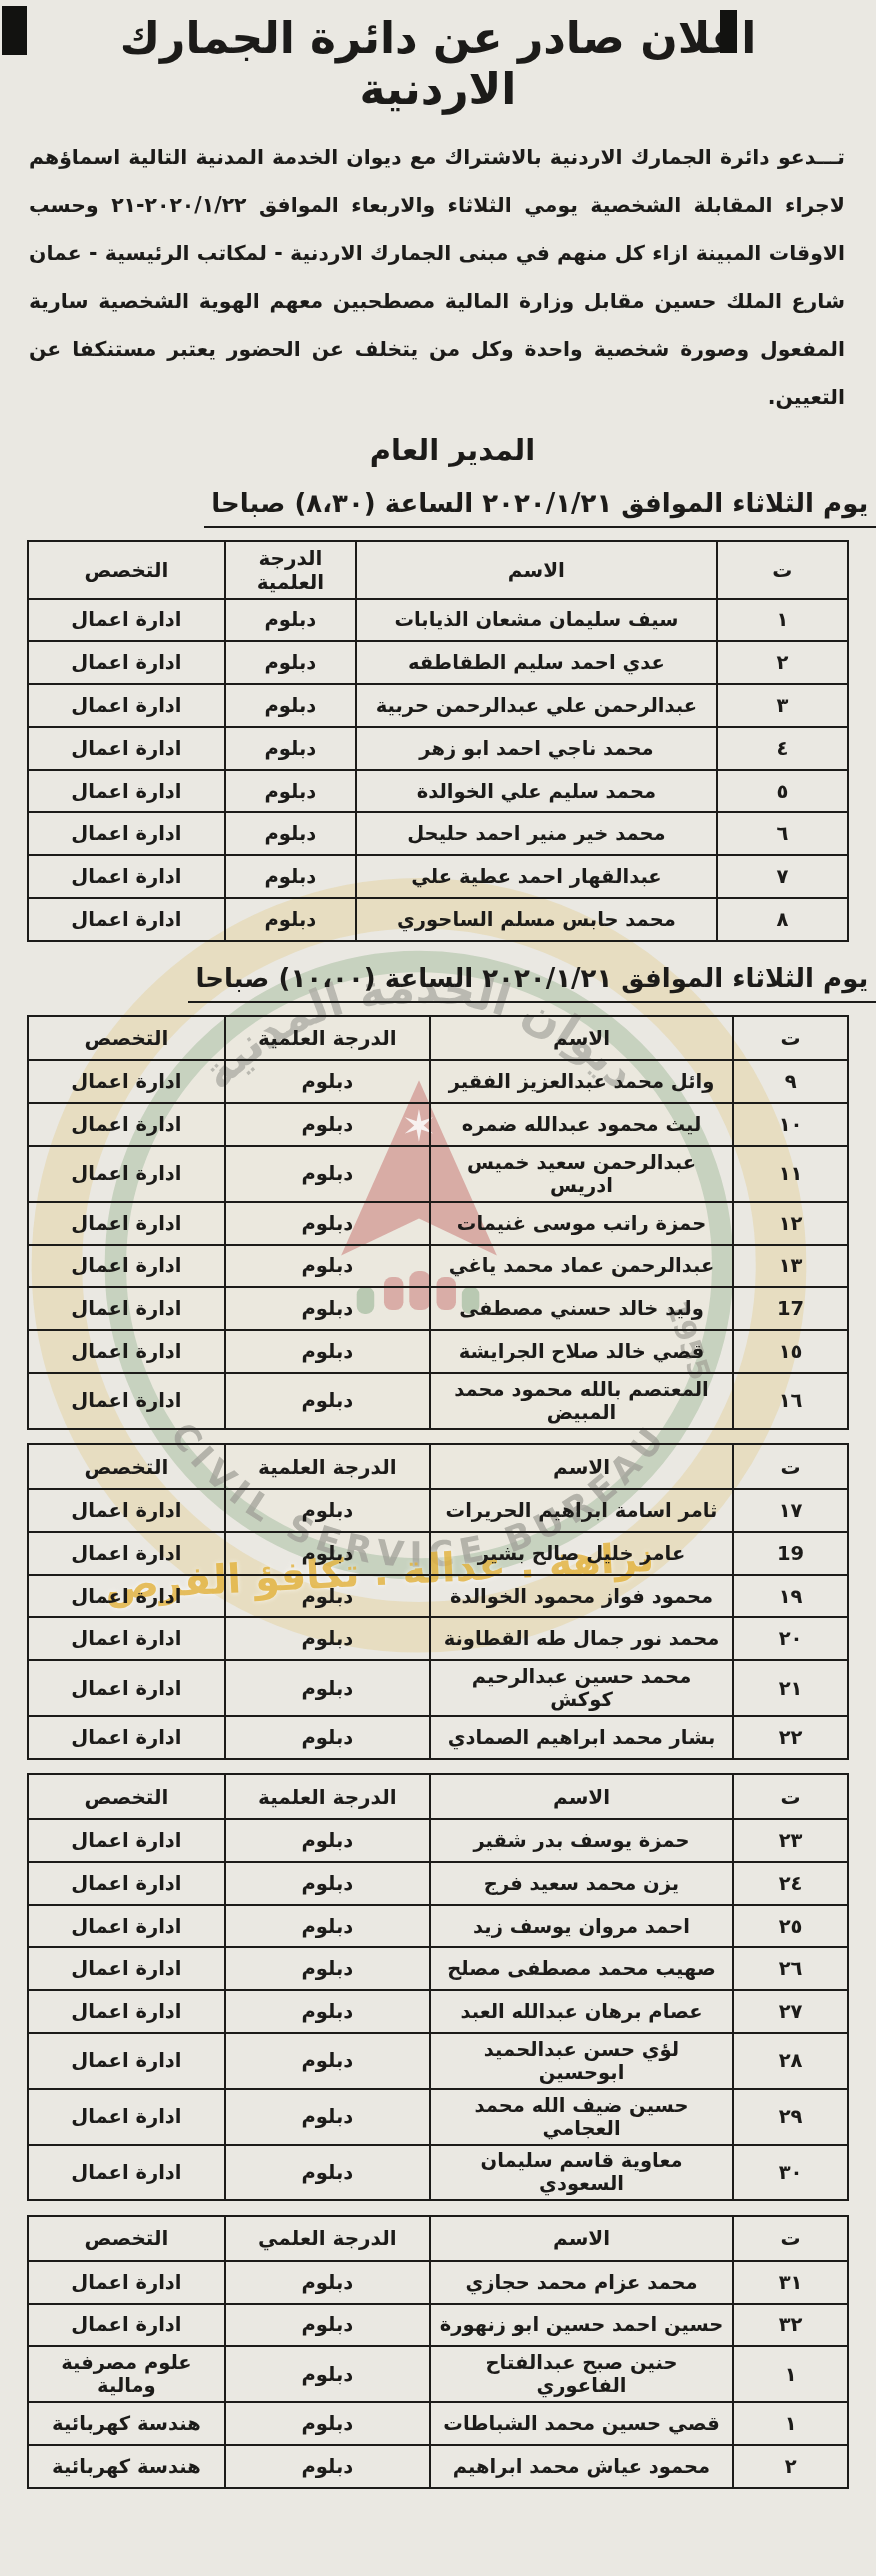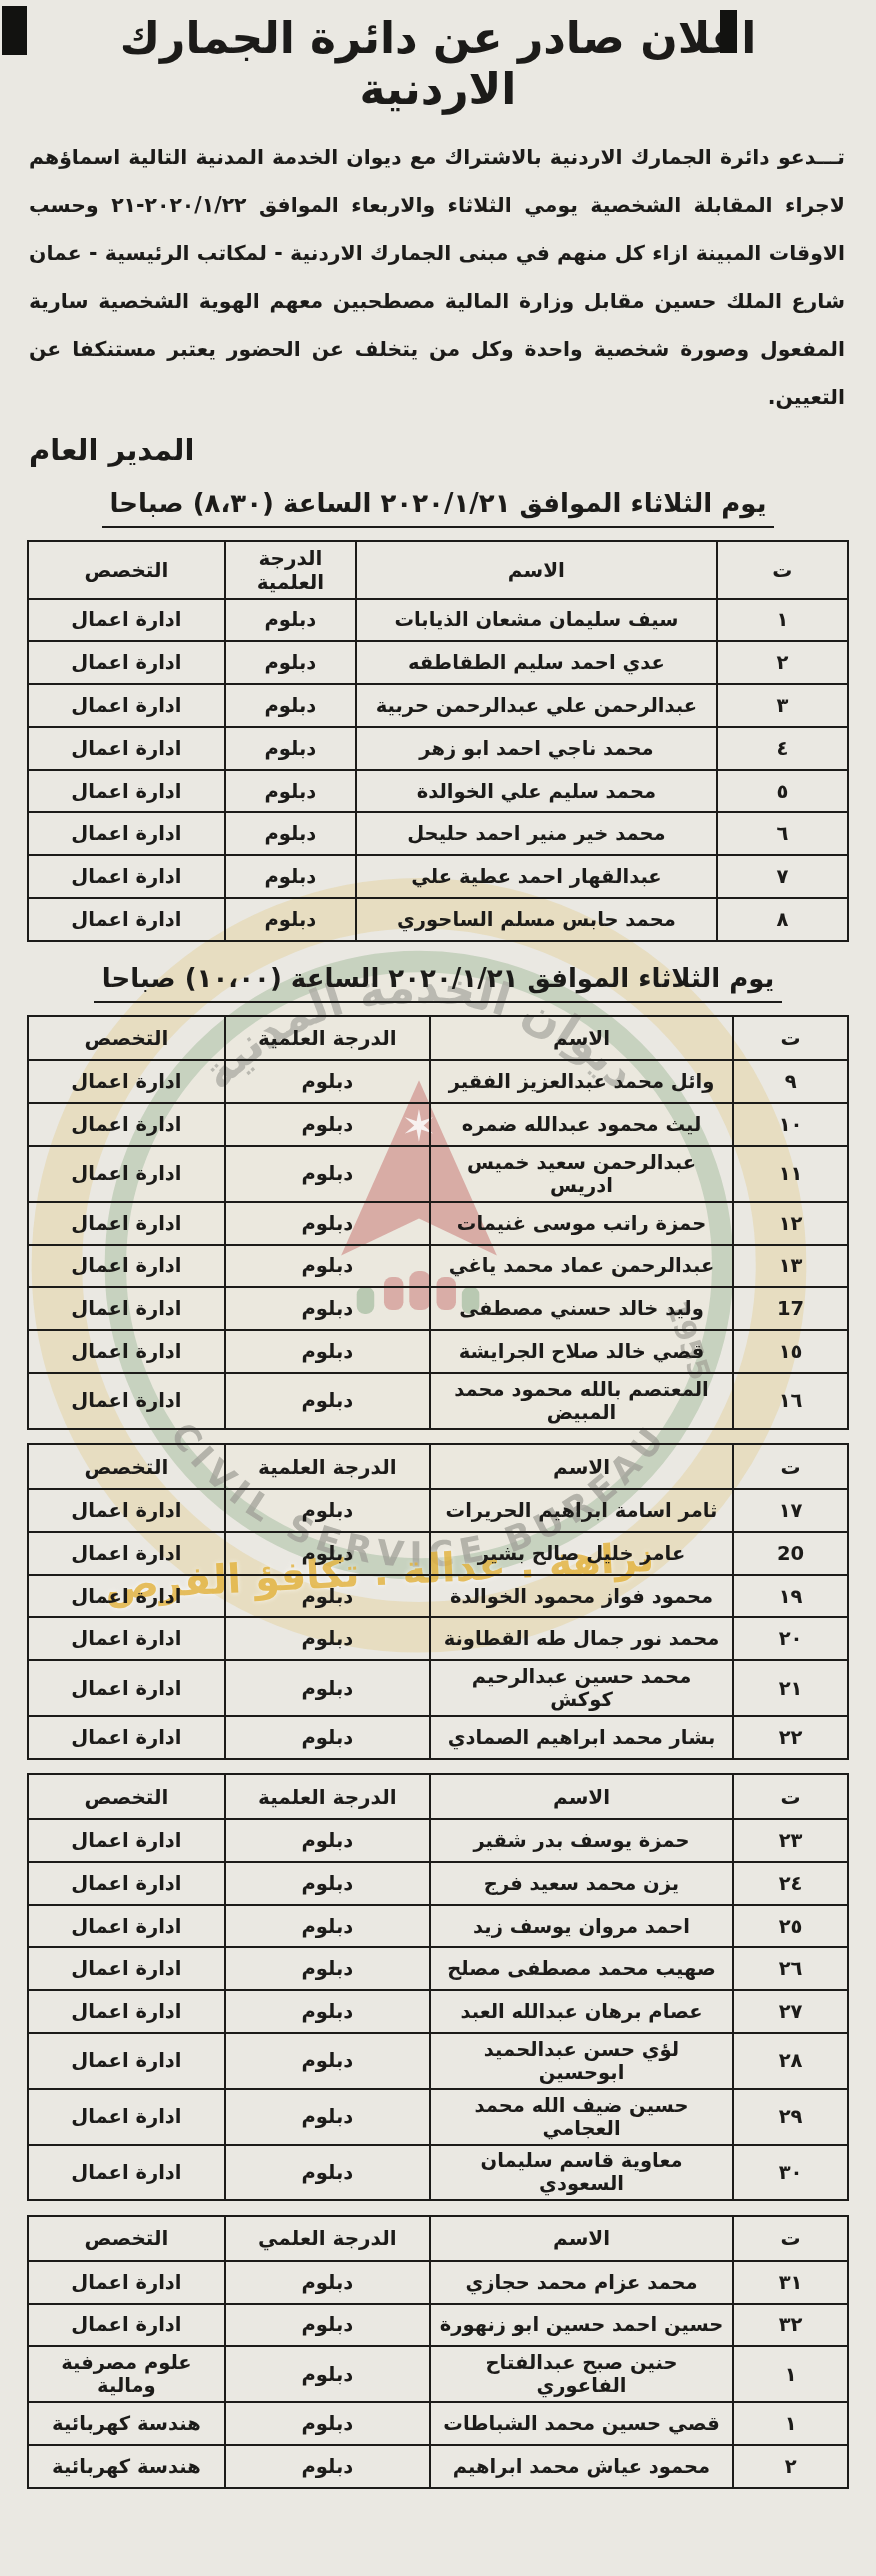--- a/index.html
+++ b/index.html
@@ -25,26 +25,26 @@
   .intro{
     margin:19.5px 31px 0 29px;
     font-size:20.4px;
     line-height:48px;
     font-weight:bold;
     text-align:justify;
   }
   .signature{
     font-size:29px;
     font-weight:bold;
-    text-align:left;
+    text-align:center;
     padding:11.7px 0 0 29px;
   }
 
   .section{margin-top:5.8px;}
-  .section-heading{text-align:center;margin:21.4px 0 11.7px 0;}
+  .section-heading{text-align:right;margin:21.4px 0 11.7px 0;}
   .section-heading .inner{
     display:inline-block;
     font-size:26px;
     font-weight:bold;
     border-bottom:2.9px solid #1c1b19;
     padding:0 7.8px 7.8px 7.8px;
   }
   table.schedule{
     width:822px;
     margin:0 27px 13.6px 27px;
@@ -307,21 +307,21 @@
       </thead>
       <tbody>
 
       <tr>
           <td>١٧</td>
           <td>ثامر اسامة ابراهيم الحريرات</td>
           <td>دبلوم</td>
           <td>ادارة اعمال</td>
         </tr>
               <tr>
-          <td>20</td>
+          <td>19</td>
           <td>عامر خليل صالح بشير</td>
           <td>دبلوم</td>
           <td>ادارة اعمال</td>
         </tr>
               <tr>
           <td>١٩</td>
           <td>محمود فواز محمود الخوالدة</td>
           <td>دبلوم</td>
           <td>ادارة اعمال</td>
         </tr>

